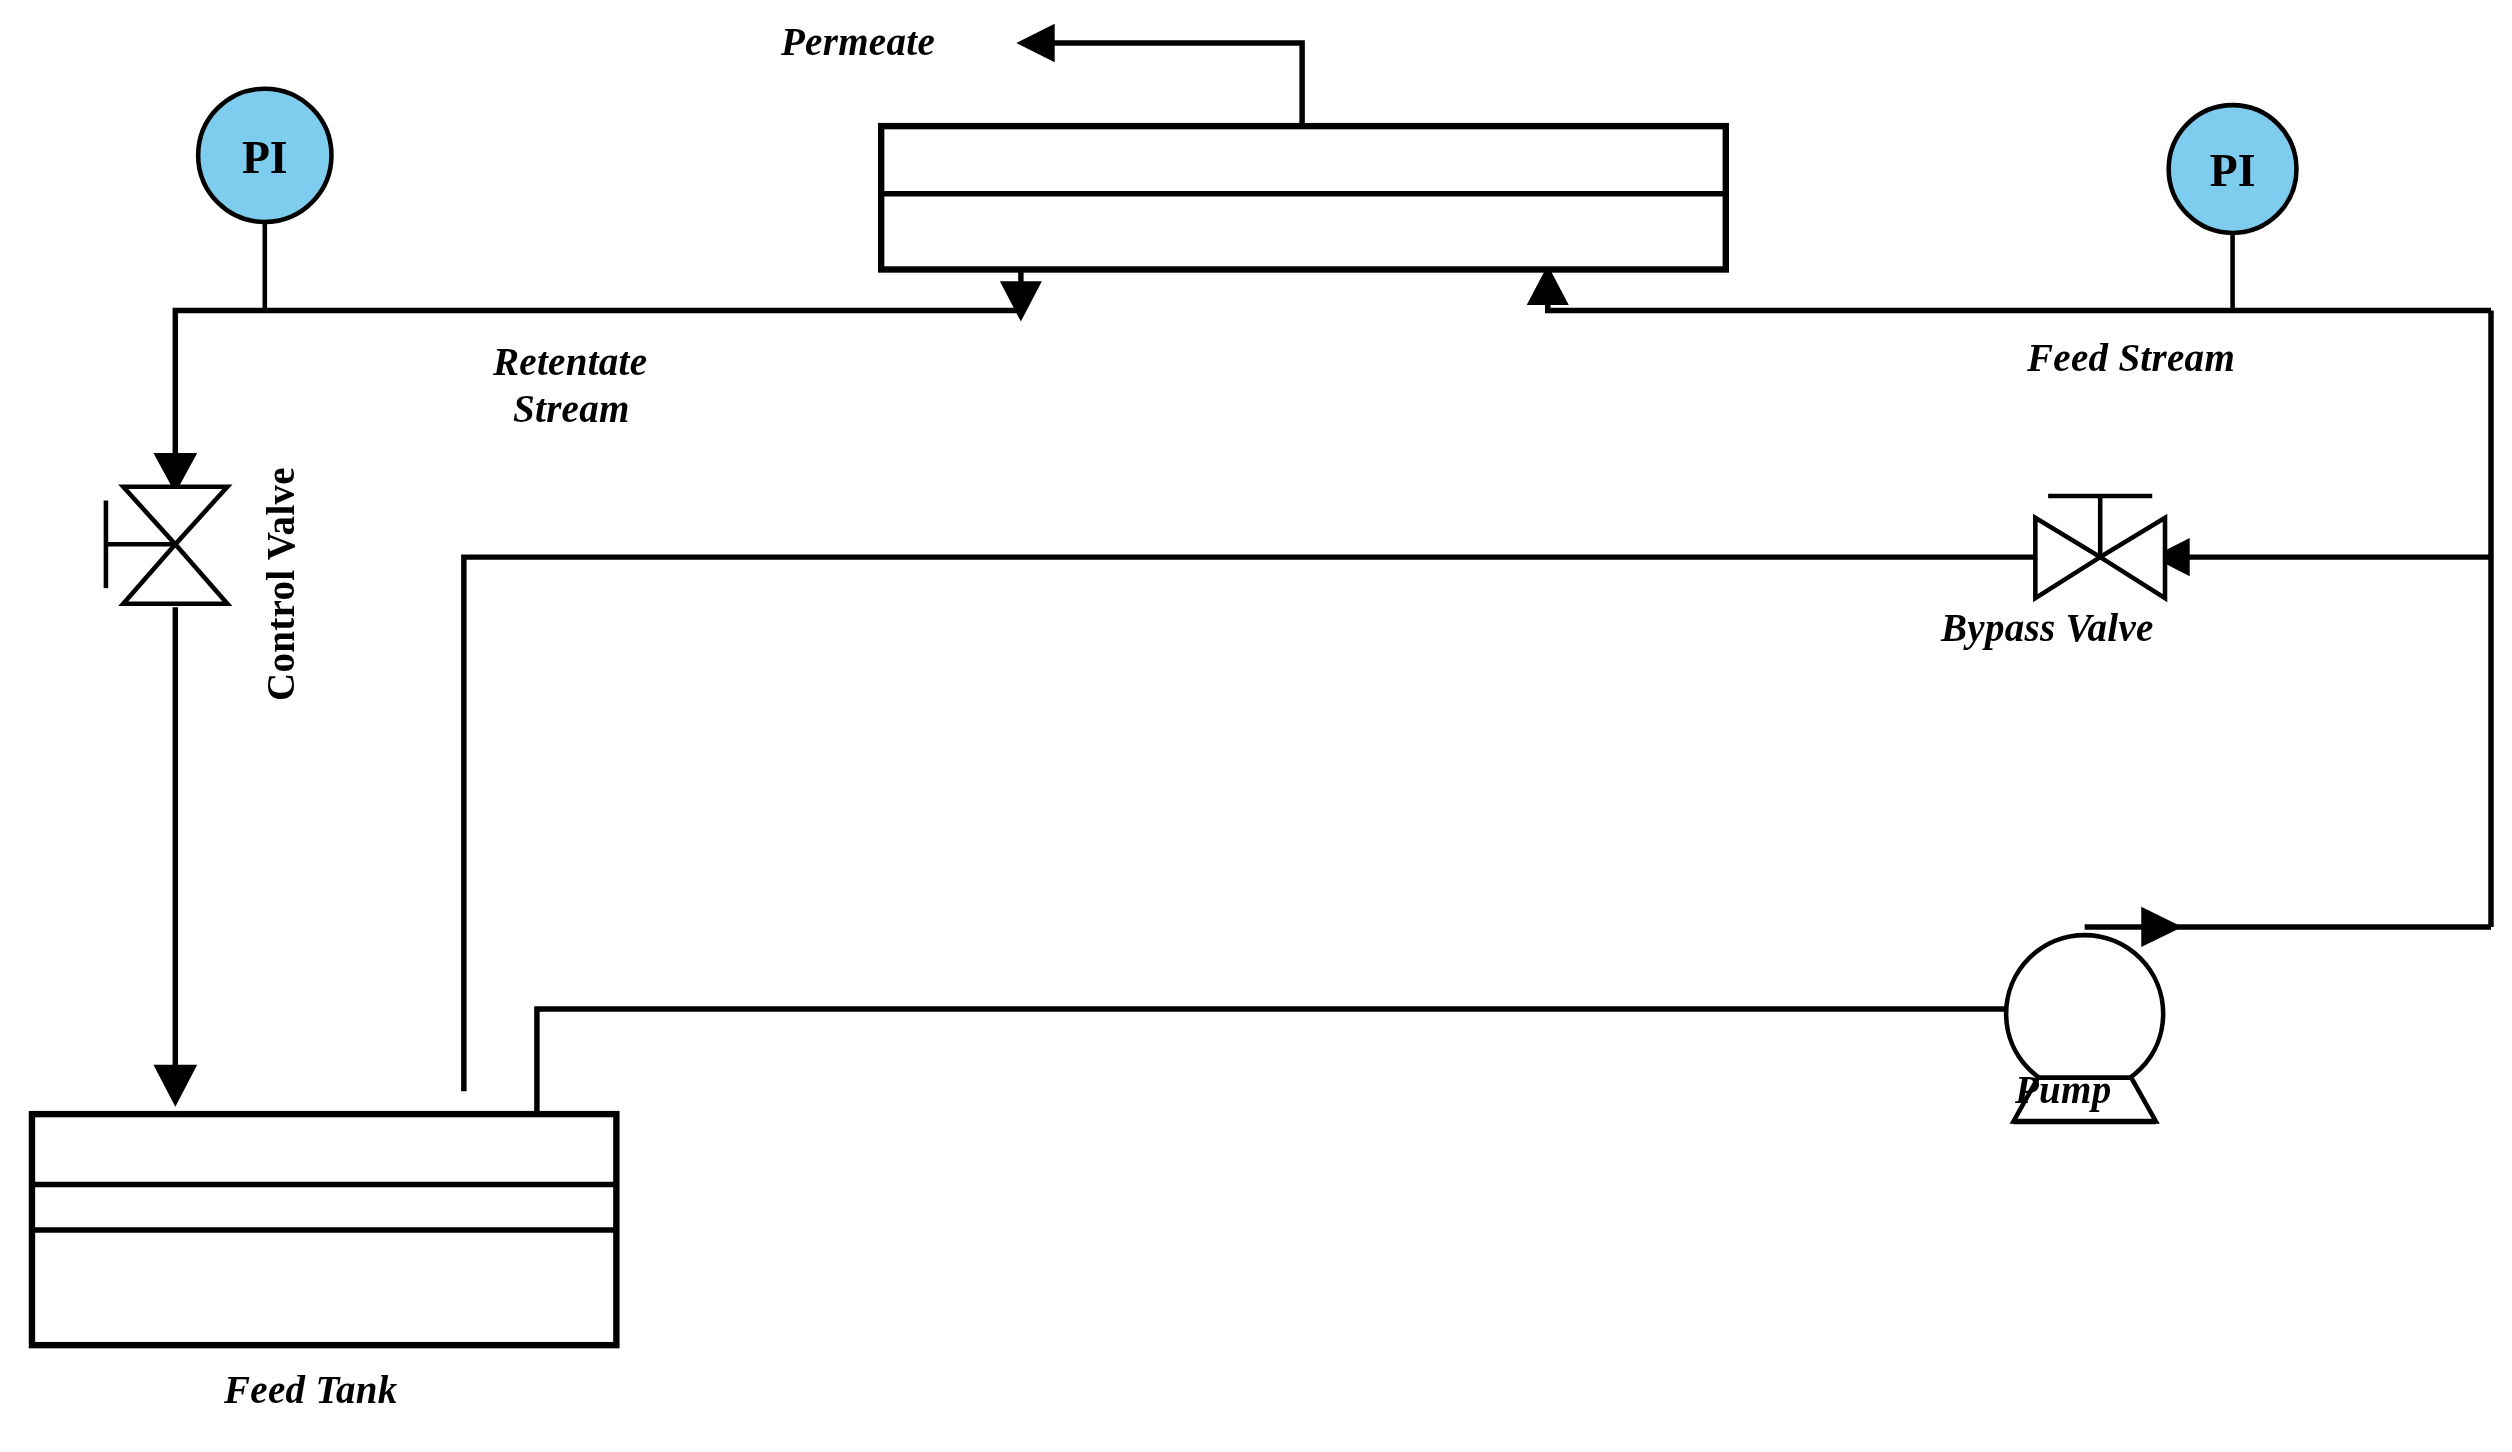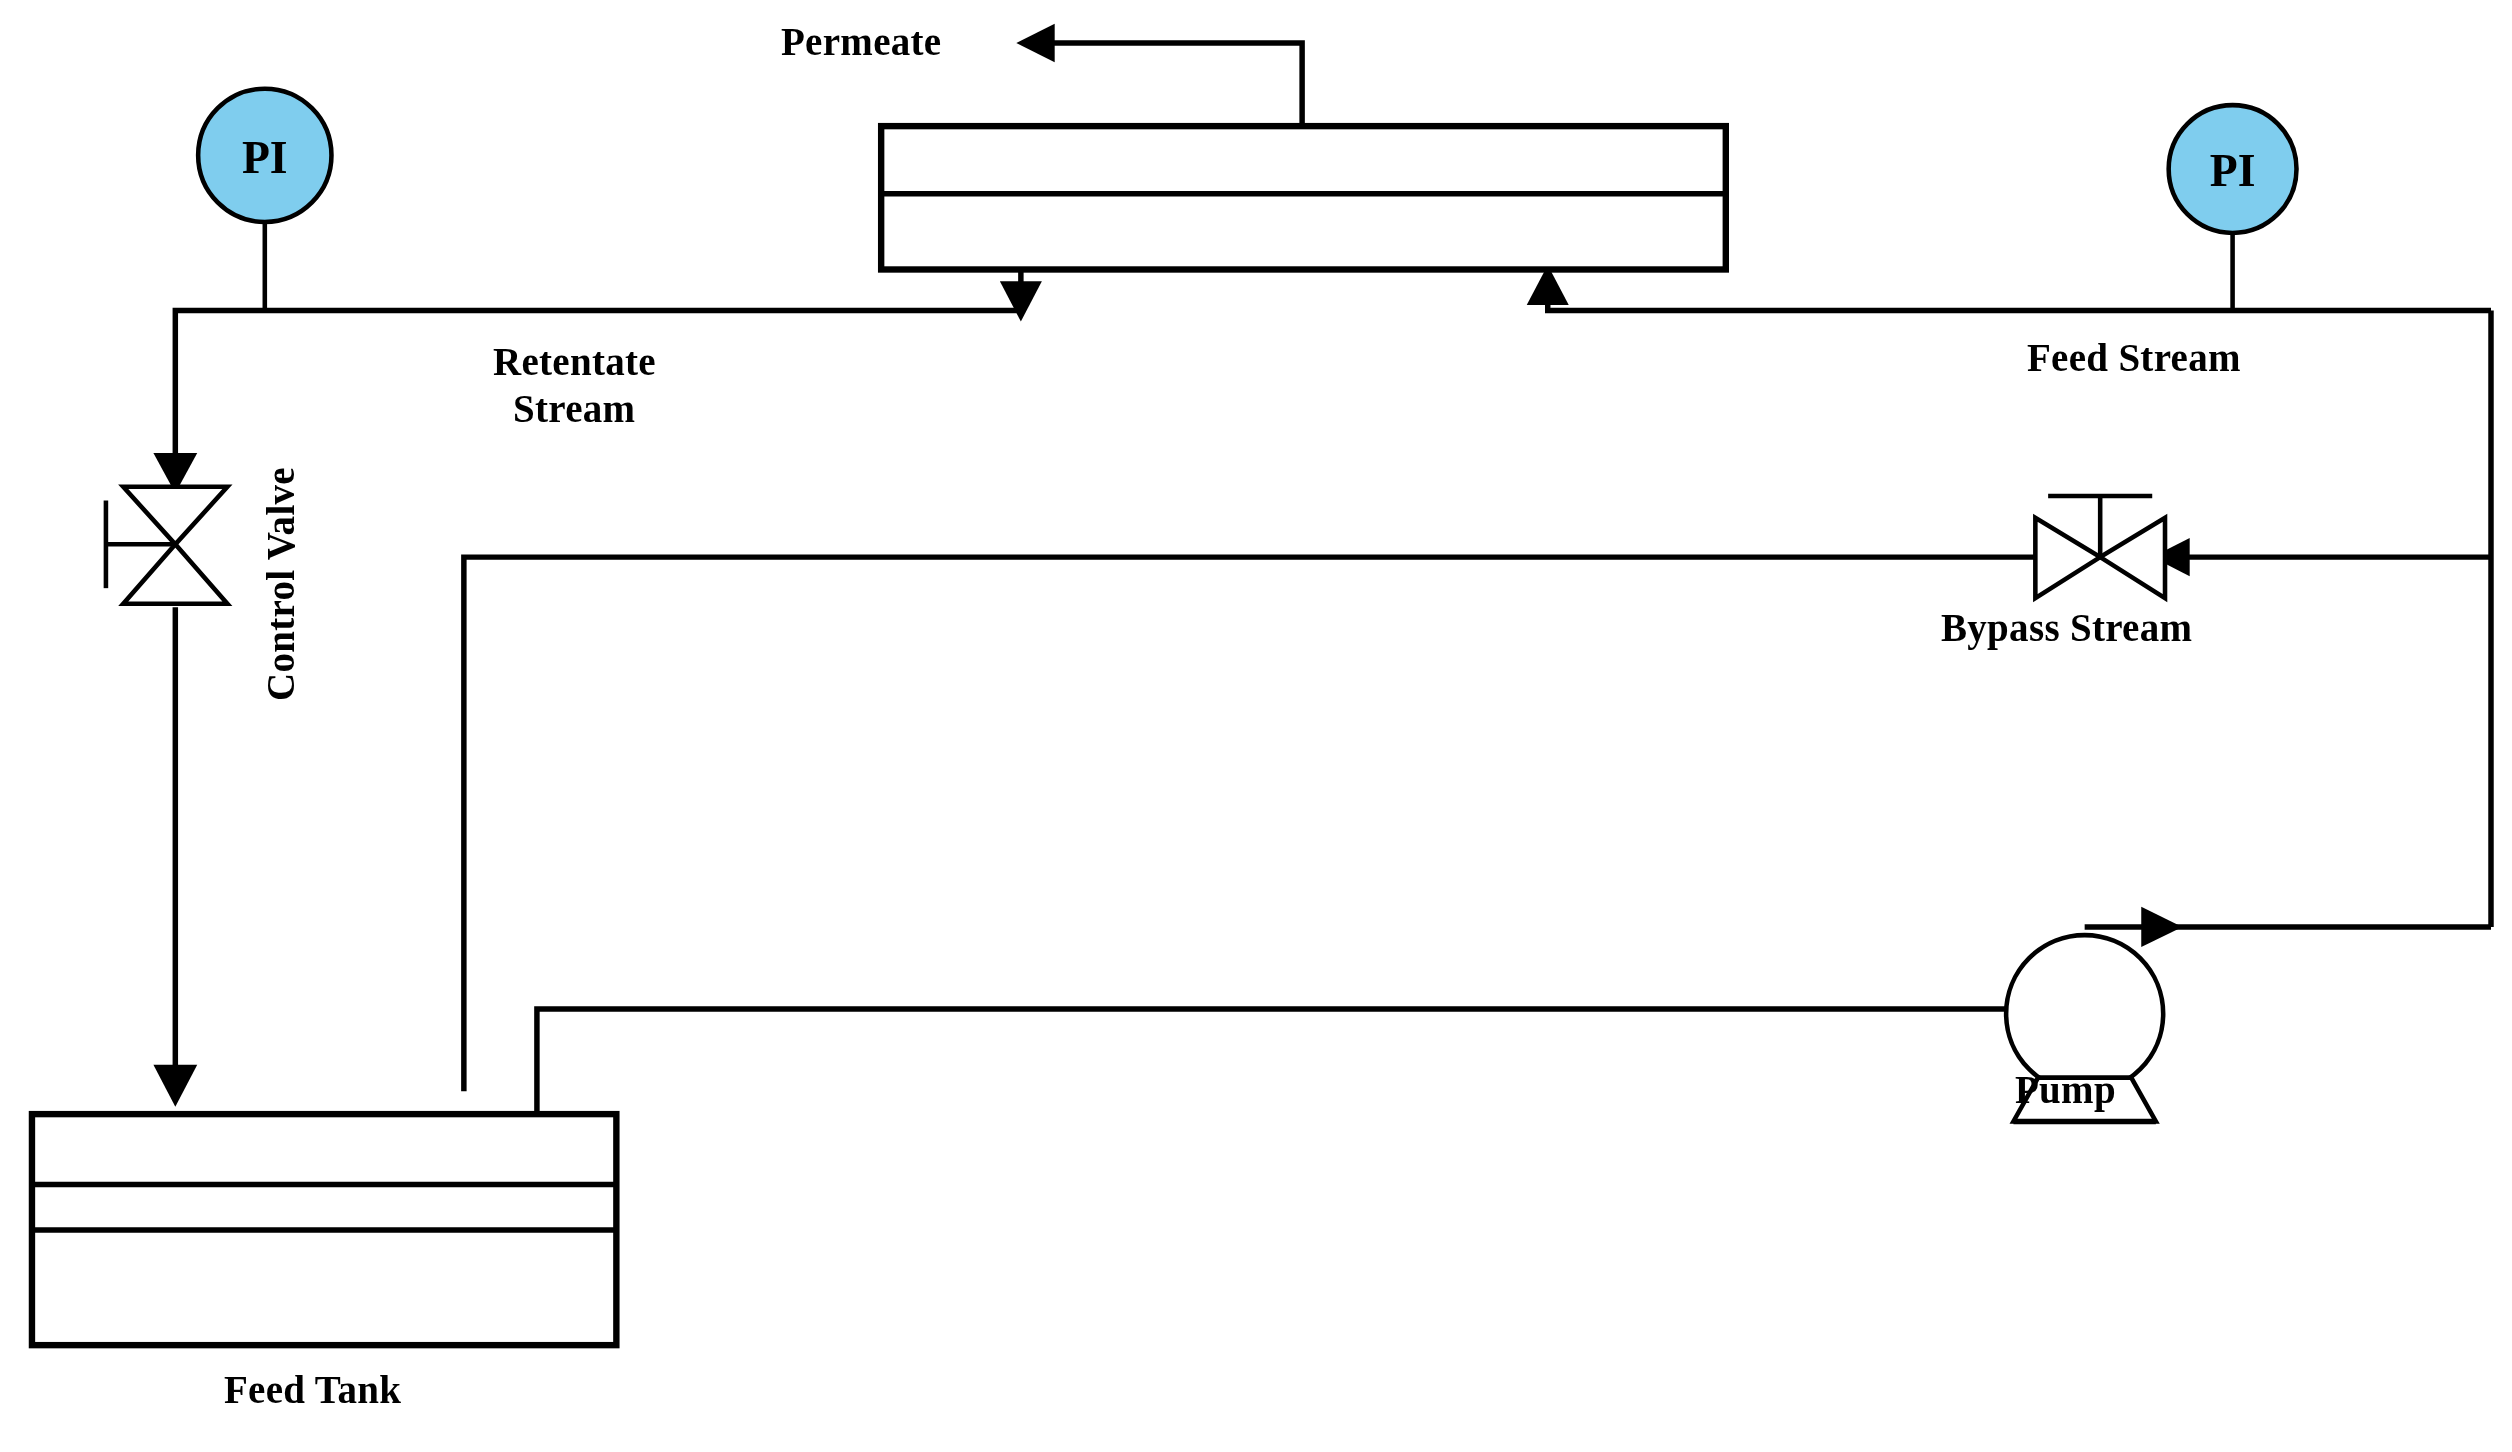--- a/index.html
+++ b/index.html
@@ -78,20 +78,21 @@
   }
   .label-abs {
     position: absolute;
     font-family: "Liberation Serif", "DejaVu Serif", serif;
     font-weight: bold;
     color: #000000;
     font-size: 39px;
     line-height: 1.12;
     white-space: pre;
     letter-spacing: 0.3px;
+    font-style: italic;
   }
   .label-rot {
     position: absolute;
     font-family: "Liberation Serif", "DejaVu Serif", serif;
     font-weight: bold;
     color: #000000;
     font-size: 39px;
     white-space: pre;
     transform-origin: left top;
     transform: rotate(-90deg);
@@ -197,20 +198,20 @@
 
   <div class="label-abs" style="left:781px; top:20px;">Permeate</div>
 
   <div class="label-abs" style="left:493px; top:340px;">Retentate</div>
   <div class="label-abs" style="left:513px; top:387px;">Stream</div>
 
   <div class="label-abs" style="left:2027px; top:336px;text-align:right;">Feed Stream</div>
 
   <div class="label-rot" style="left:258px; top:701px;">Control Valve</div>
 
-  <div class="label-abs" style="left:1941px; top:606px;">Bypass Stream</div>
+  <div class="label-abs" style="left:1941px; top:606px;">Bypass Valve</div>
 
   <div class="label-abs" style="left:2015px; top:1068px;">Pump</div>
 
   <div class="label-abs" style="left:224px; top:1368px;">Feed Tank</div>
 
 </div>
 
 
 </body></html>

